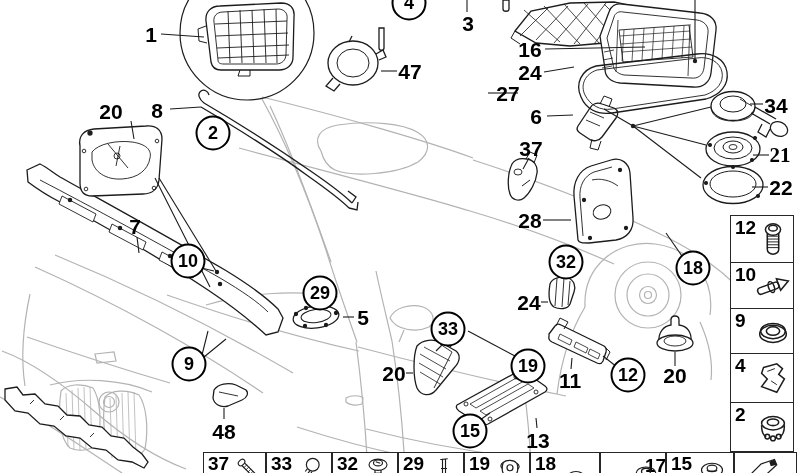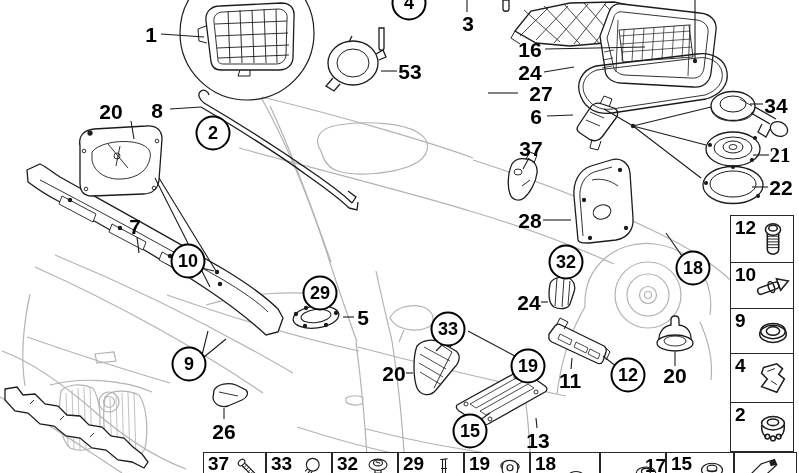--- a/index.html
+++ b/index.html
@@ -389,29 +389,29 @@
     <circle cx="695" cy="61" r="2.2" fill="#1c1c1c" stroke="none"></circle>
   </g>
 </svg>
 
 <div id="labels-layer">
       <div class="lbl" style="left: 151px; top: 34px;">1</div>
       <div class="lbl" style="left: 111px; top: 111px;">20</div>
       <div class="lbl" style="left: 157px; top: 110px;">8</div>
       <div class="lbl" style="left: 135px; top: 226px;">7</div>
       <div class="lbl" style="left: 468px; top: 23px;">3</div>
-      <div class="lbl" style="left: 410px; top: 71px;">53</div>
+      <div class="lbl" style="left: 410px; top: 71px;">47</div>
       <div class="lbl" style="left: 530px; top: 49px;">16</div>
       <div class="lbl" style="left: 530px; top: 72px;">24</div>
-      <div class="lbl" style="left: 541px; top: 93px;">27</div>
+      <div class="lbl" style="left: 508px; top: 93px;">27</div>
       <div class="lbl" style="left: 536px; top: 116px;">6</div>
       <div class="lbl" style="left: 531px; top: 148px;">37</div>
       <div class="lbl" style="left: 530px; top: 220px;">28</div>
       <div class="lbl" style="left: 363px; top: 317px;">5</div>
-      <div class="lbl" style="left: 224px; top: 431px;">26</div>
+      <div class="lbl" style="left: 224px; top: 431px;">48</div>
       <div class="lbl" style="left: 394px; top: 373px;">20</div>
       <div class="lbl" style="left: 529px; top: 302px;">24</div>
       <div class="lbl" style="left: 570px; top: 380px;">11</div>
       <div class="lbl" style="left: 538px; top: 440px;">13</div>
       <div class="lbl" style="left: 675px; top: 375px;">20</div>
       <div class="lbl" style="left: 776px; top: 105px;">34</div>
       <div class="lbl" style="left: 780px; top: 155px; font-family: Liberation Serif, serif;">21</div>
       <div class="lbl" style="left: 781px; top: 187px;">22</div>
       <div class="clbl" style="left: 409px; top: 3px;">4</div>
       <div class="clbl" style="left: 213px; top: 133px;">2</div>

